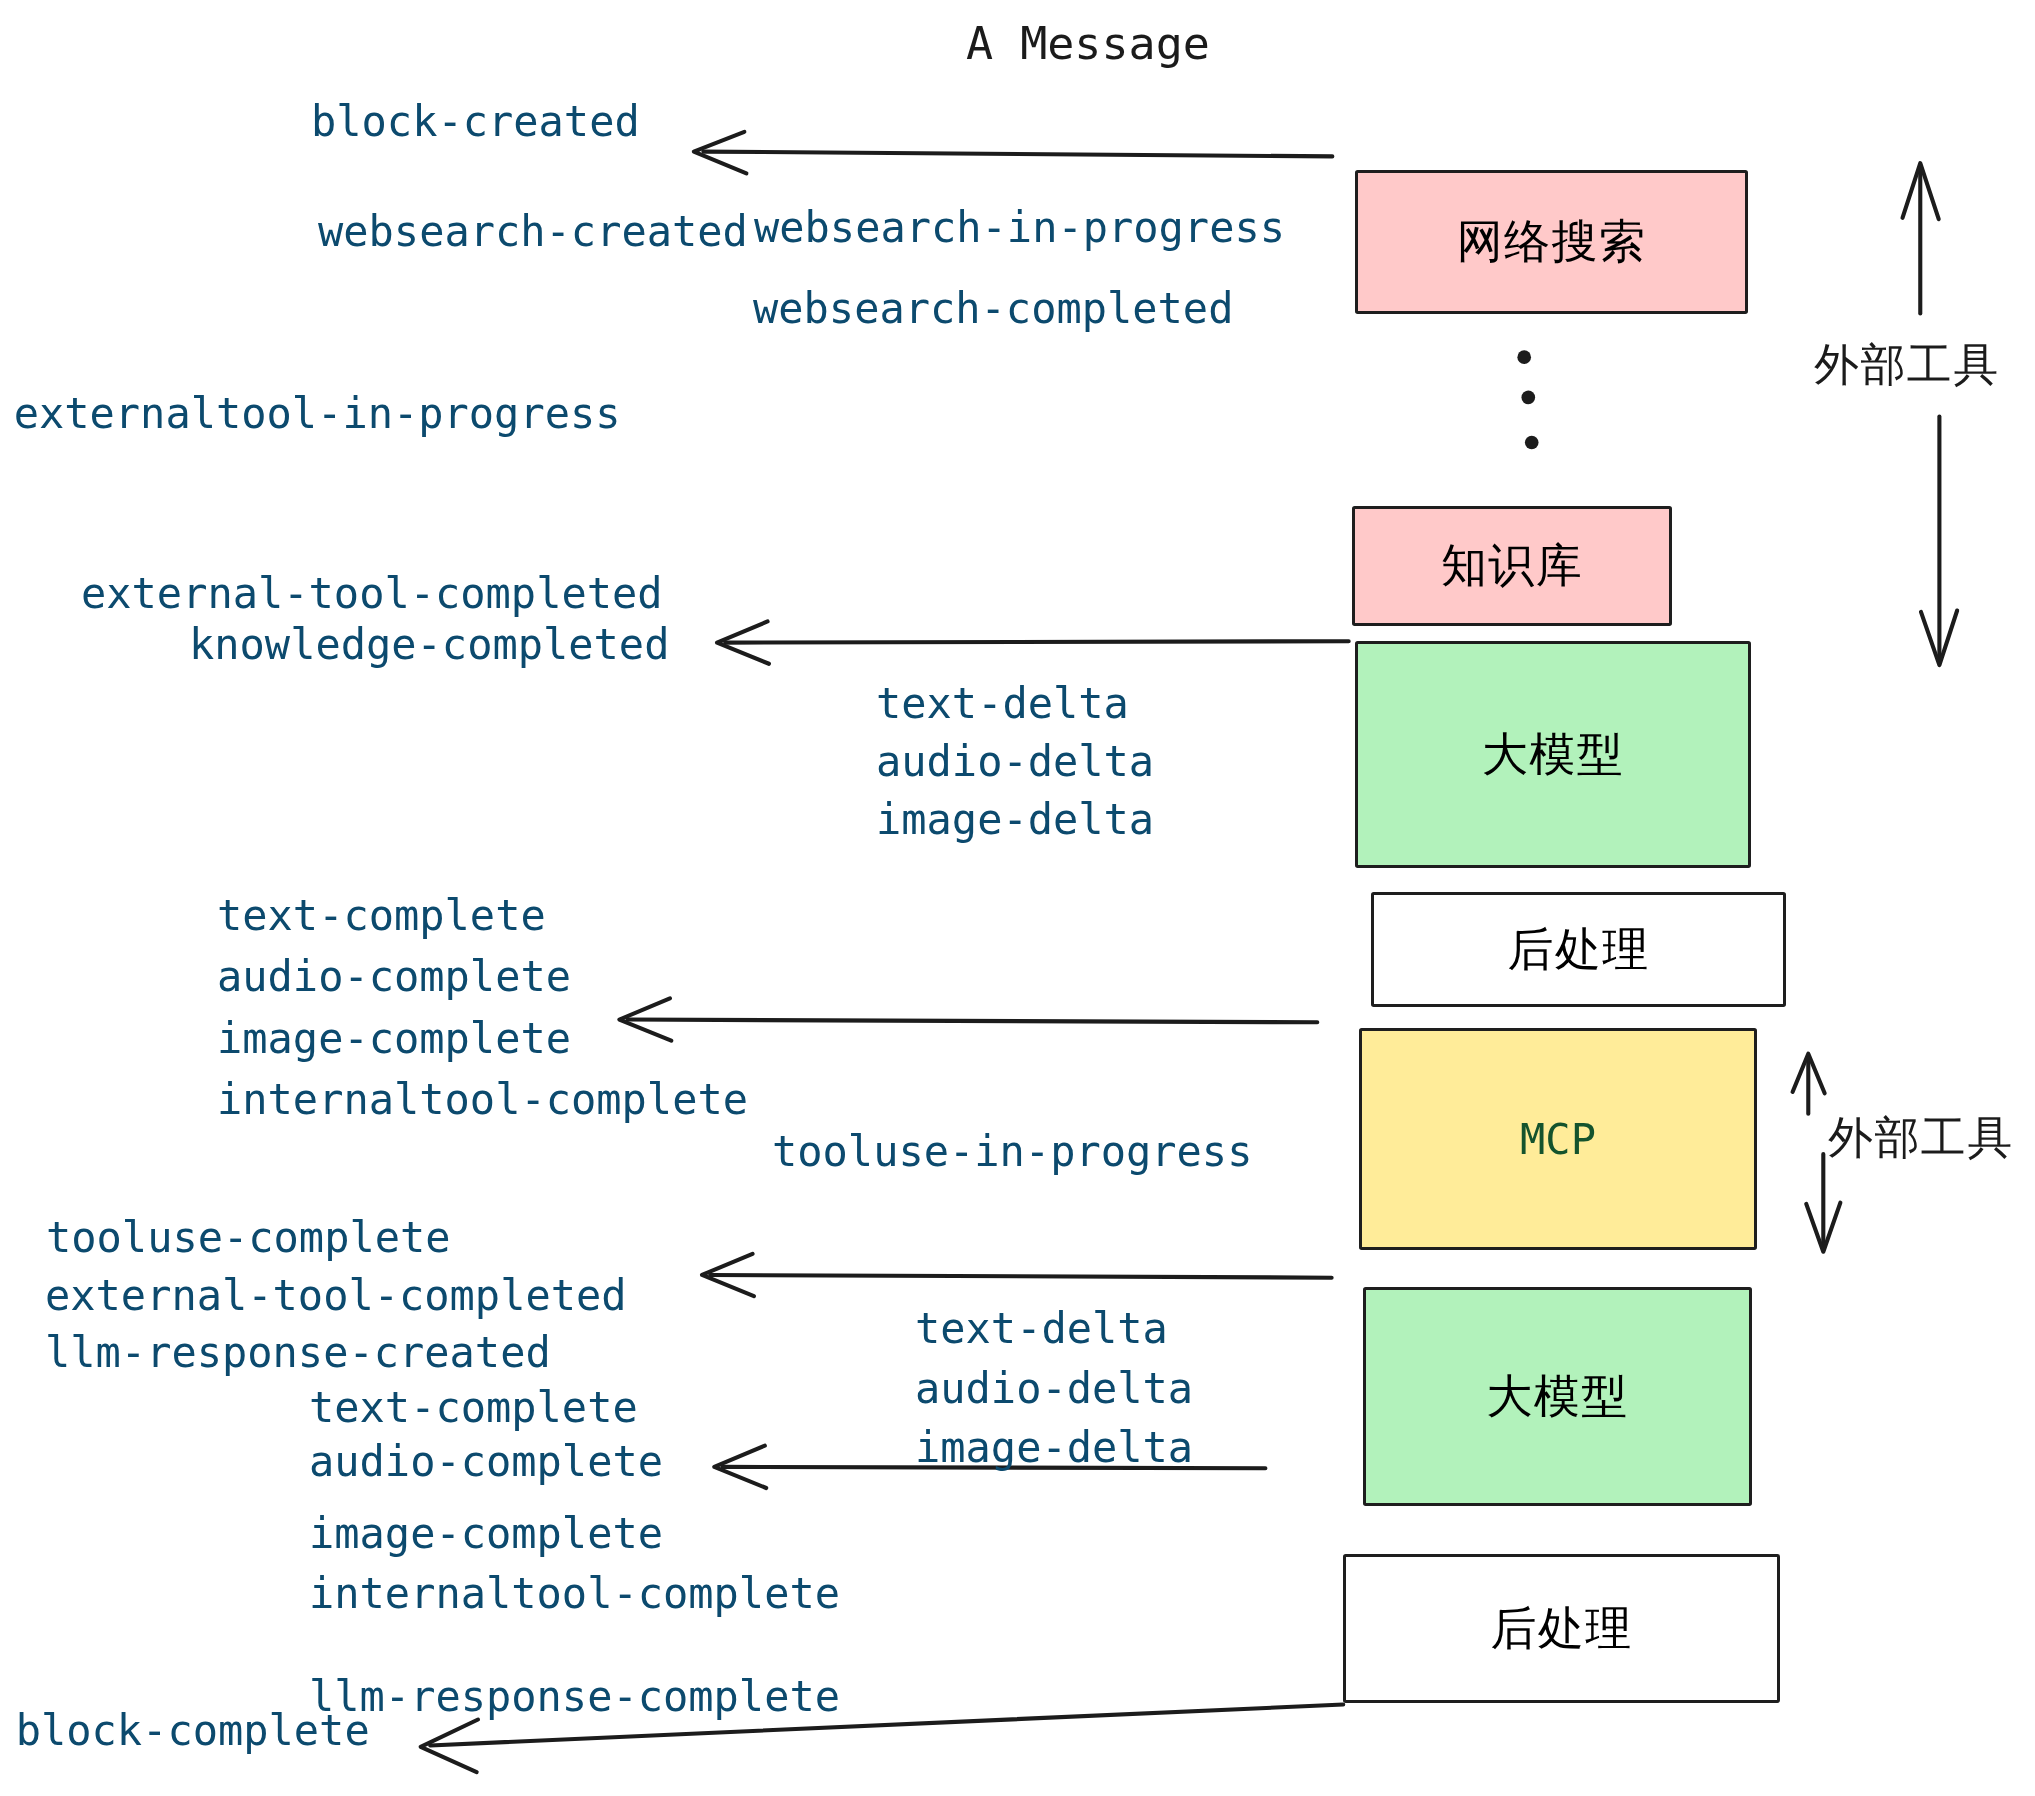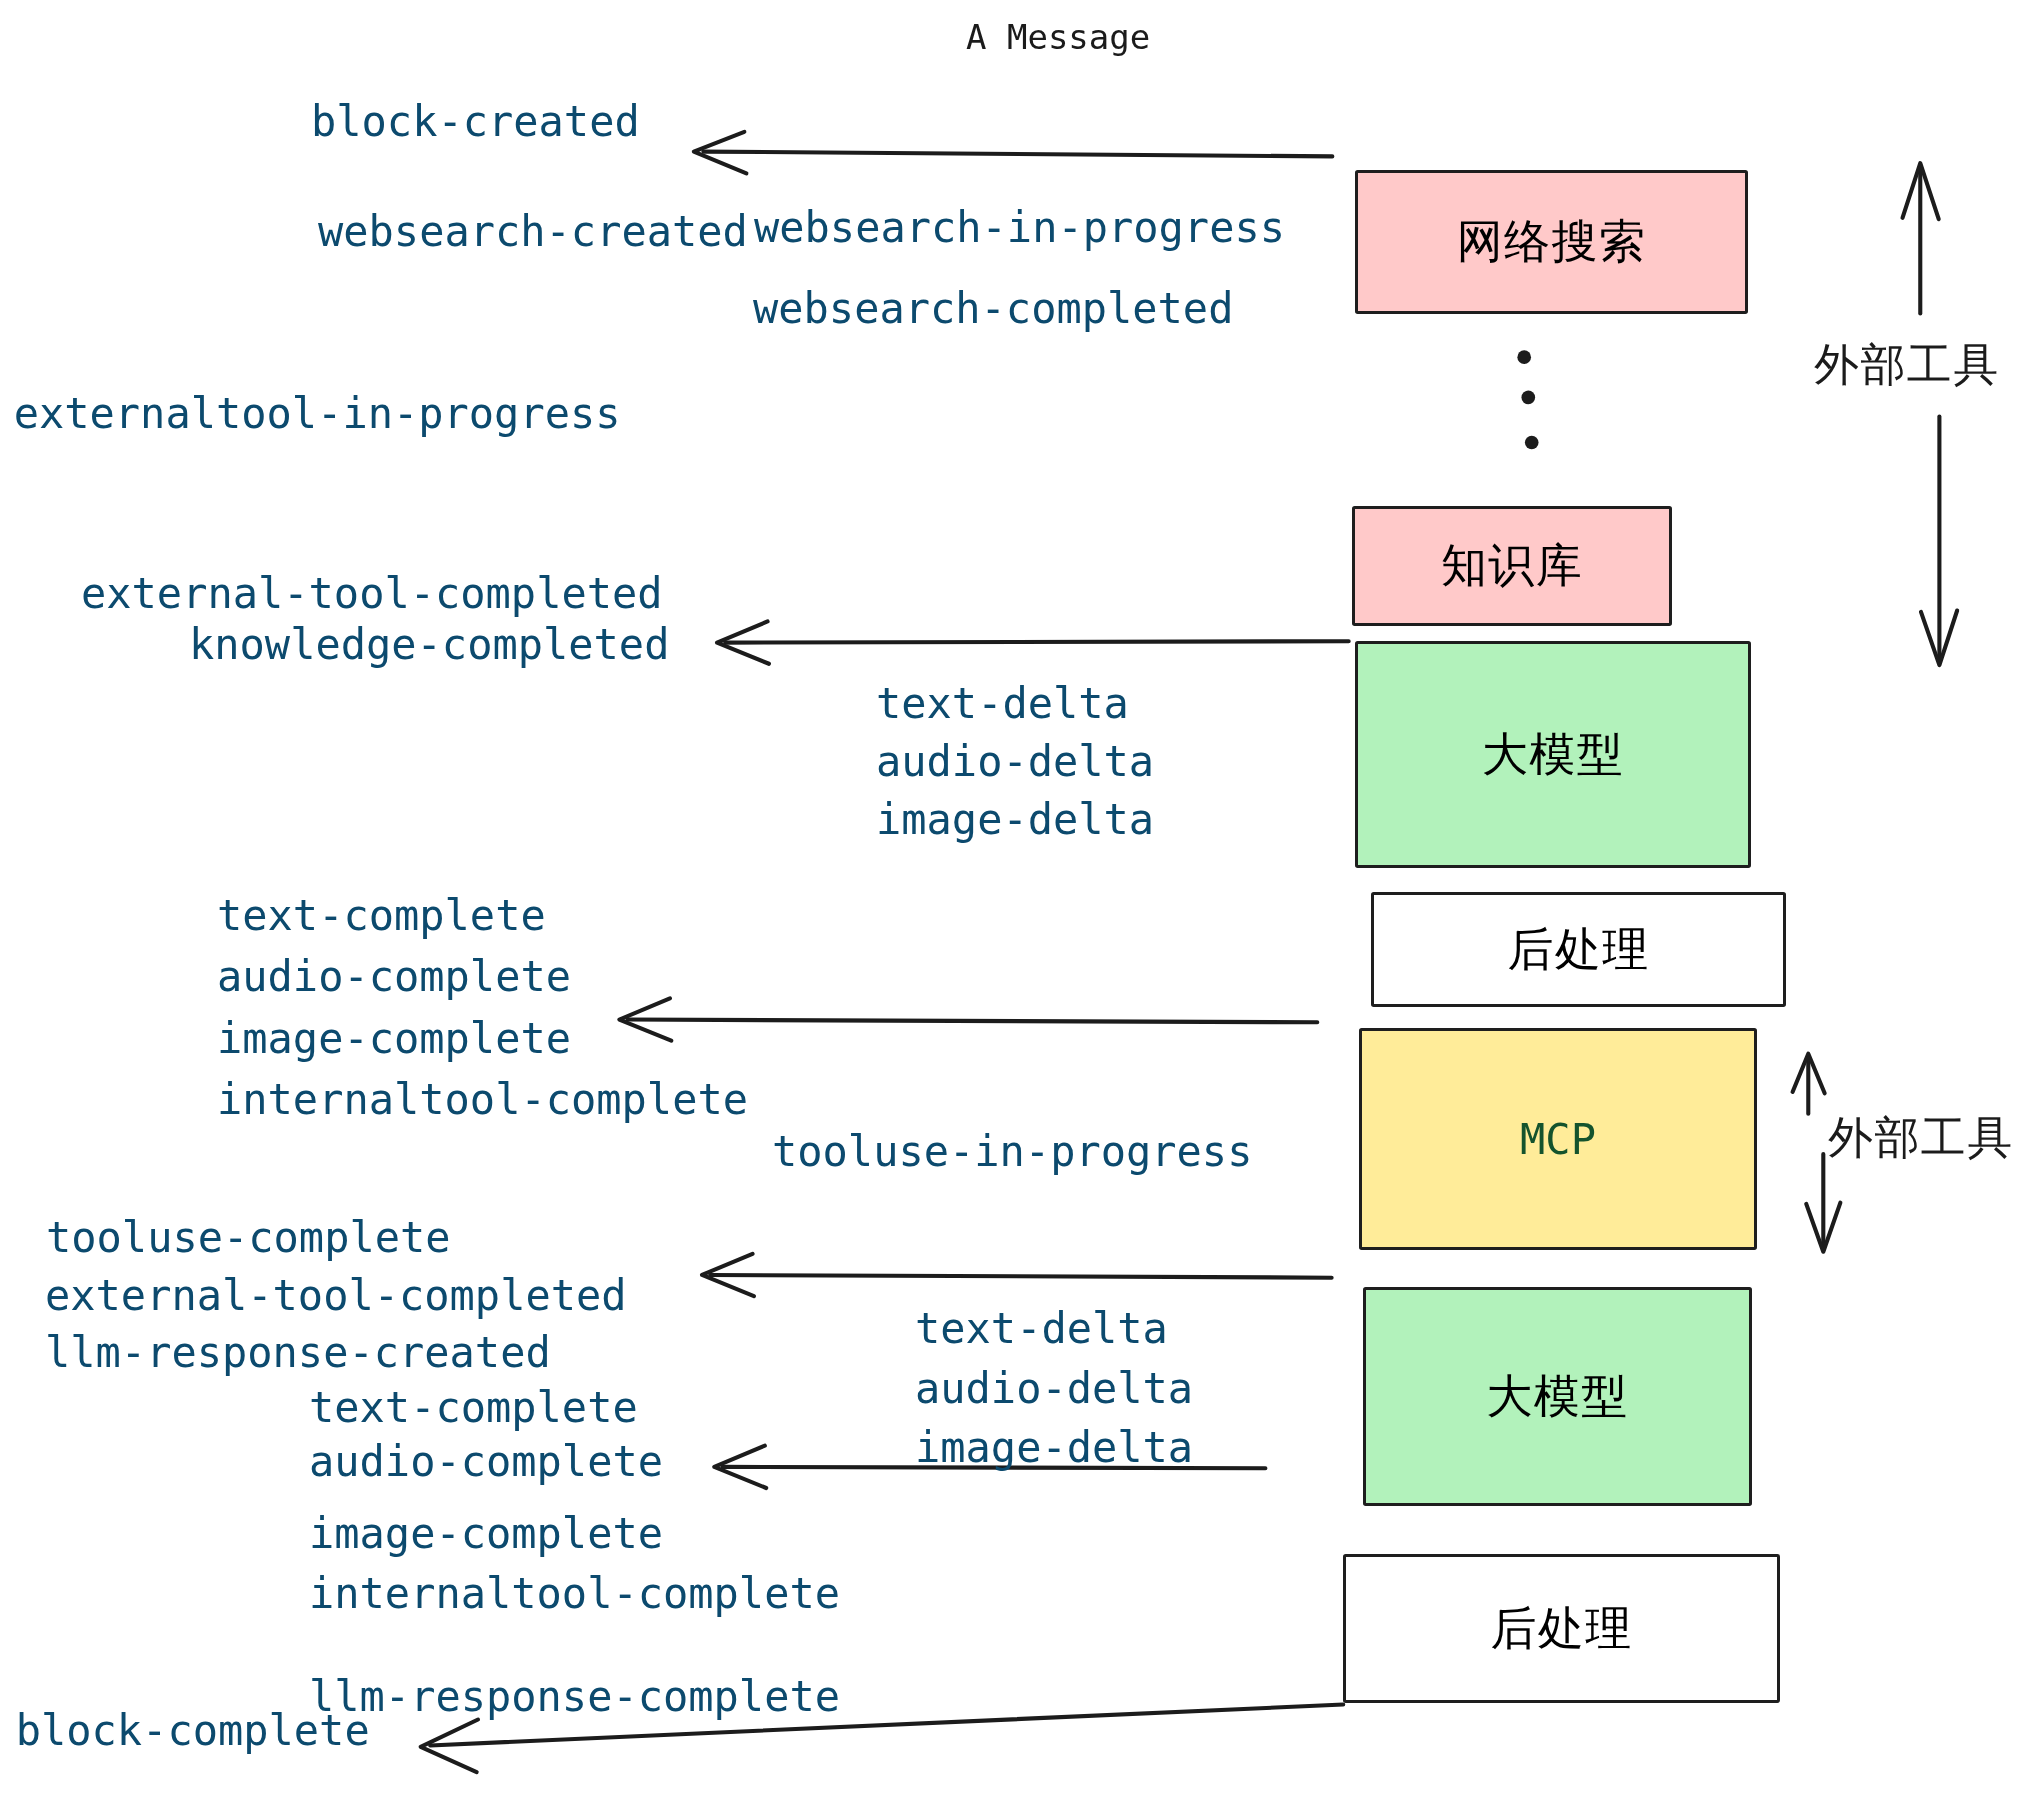--- a/index.html
+++ b/index.html
@@ -16,21 +16,21 @@
     position:absolute;
     font-family:"DejaVu Sans Mono", monospace;
     font-size:42px;
     line-height:51px;
     white-space:nowrap;
     color:#0c4a6e;
   }
   .title{
     position:absolute;
     font-family:"DejaVu Sans Mono", monospace;
-    font-size:34px;
+    font-size:45px;
     white-space:nowrap;
     color:#1b1b1b;
   }
   .box{
     position:absolute;
     border:3.4px solid #1e1e1e;
     border-radius:2.7px;
     display:flex;
     align-items:center;
     justify-content:center;

